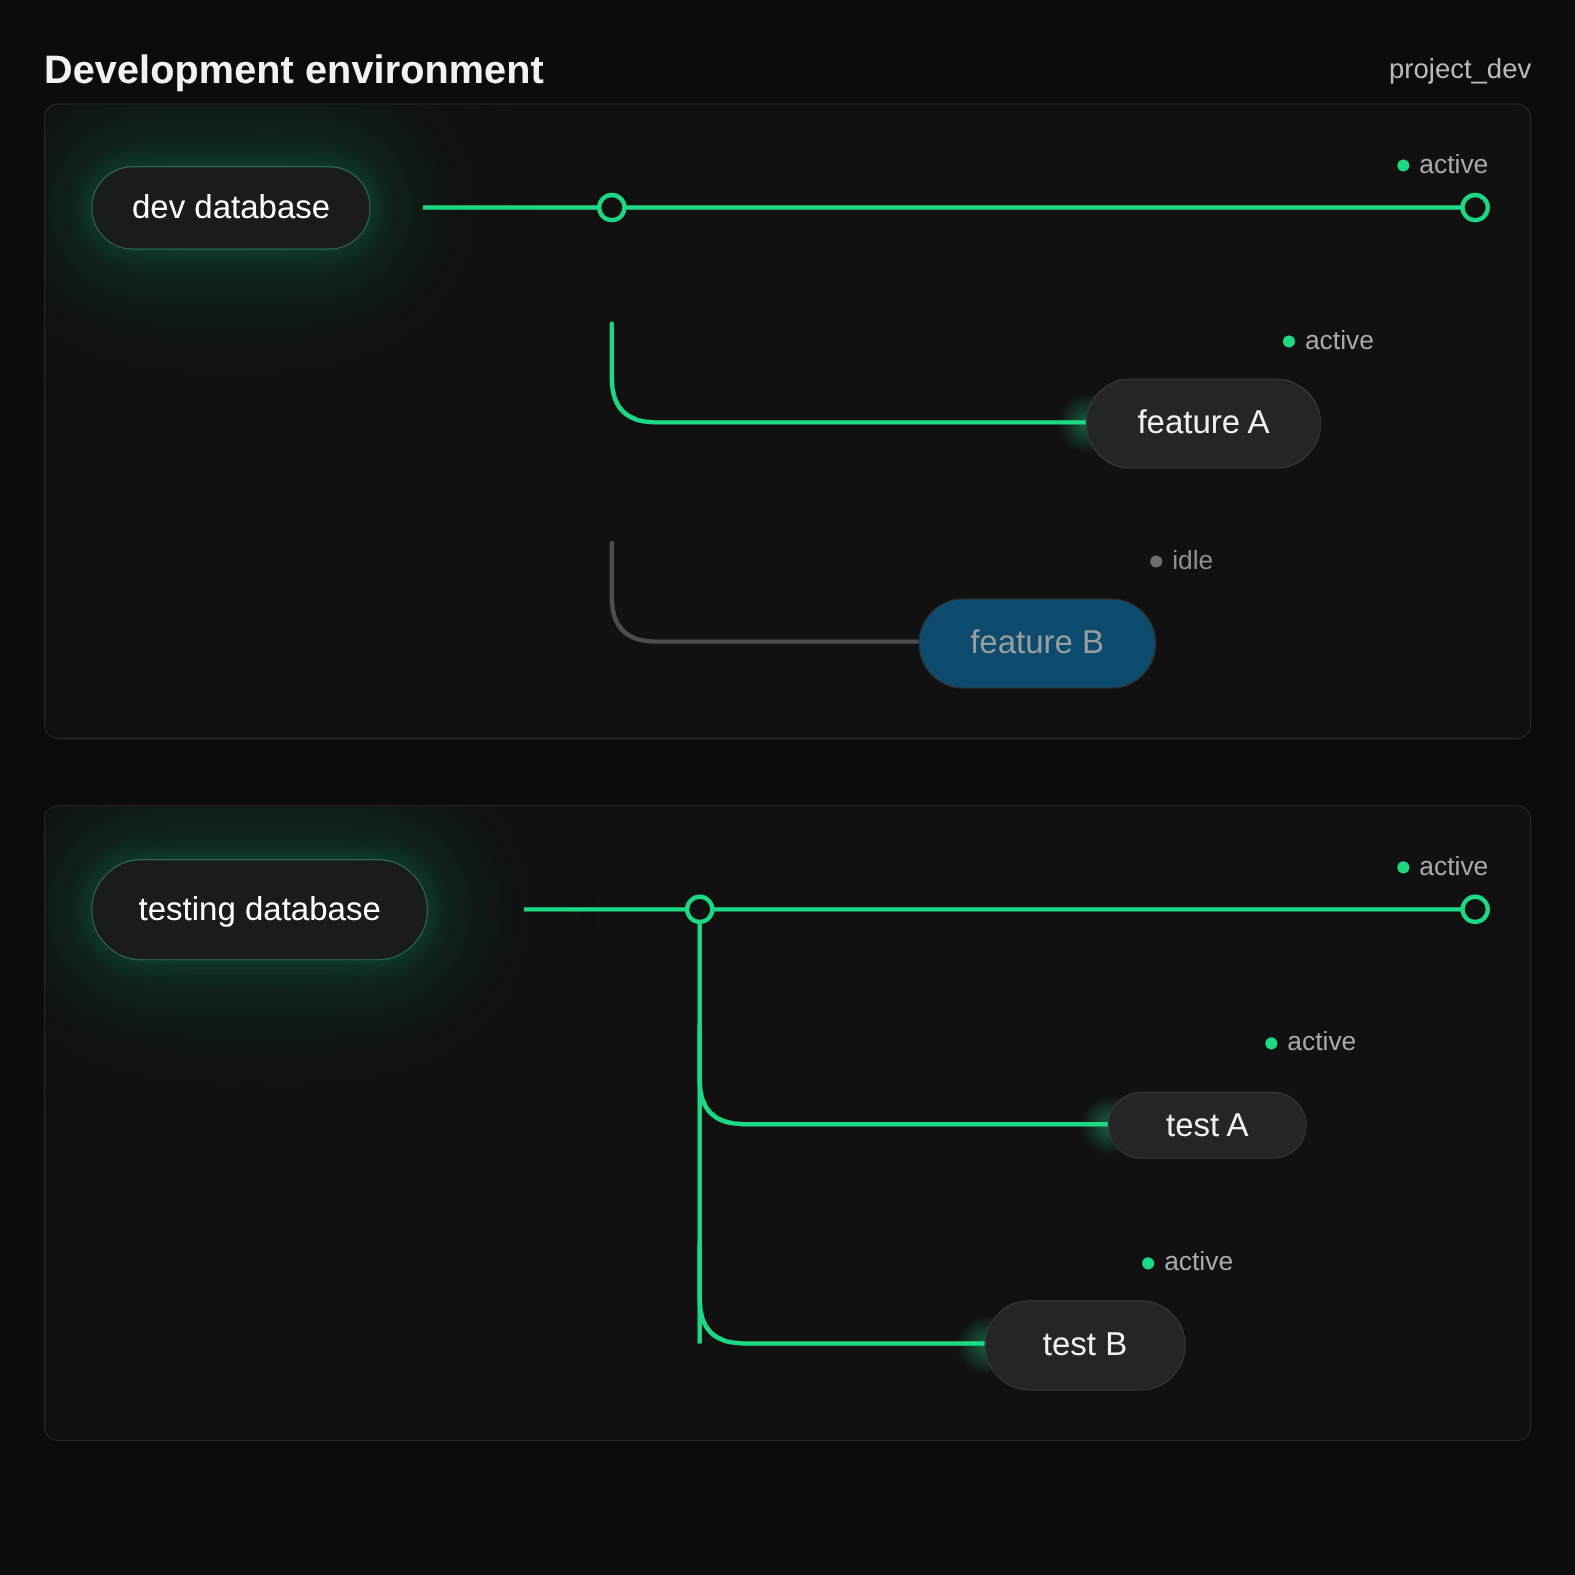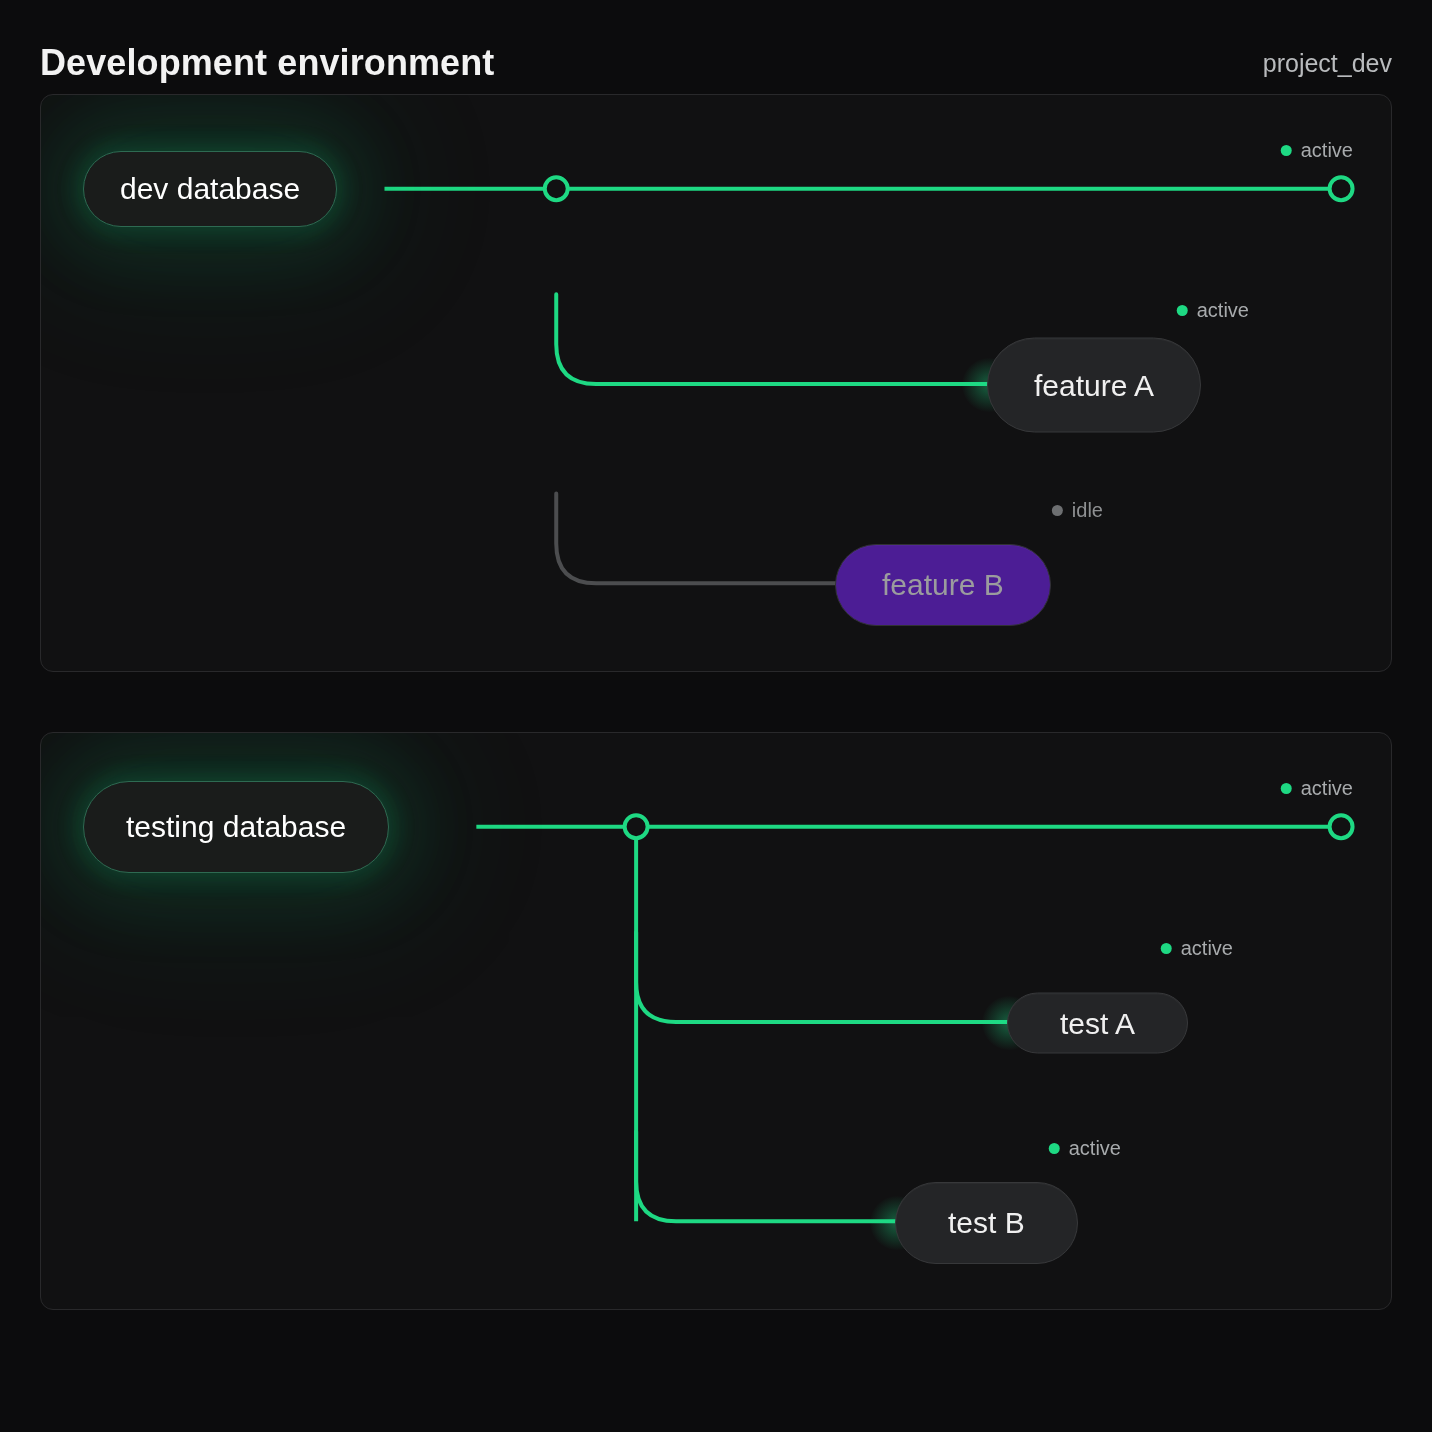--- a/index.html
+++ b/index.html
@@ -103,21 +103,21 @@
   
   .node.leaf {
     background: #242527;
     border: 1px solid #37383a;
     box-shadow: 0 1px 0 rgba(255,255,255,0.03) inset;
   }
   .node.leaf .node-label { color: #f0f0f0; }
 
   
   .node.leaf.idle {
-    background: #4c1d95;
+    background: #0c4a6e;
     border: 1px solid #313234;
   }
   .node.leaf.idle .node-label { color: #9b9c9e; }
 
   
   .leafglow {
     position: absolute;
     width: 54px;
     height: 54px;
     border-radius: 50%;
@@ -138,21 +138,21 @@
     transform: translate(-100%, -50%);
     white-space: nowrap;
   }
   .status .dot {
     width: 11px;
     height: 11px;
     border-radius: 50%;
     flex: 0 0 auto;
   }
   .status .txt {
-    font-size: 20px;
+    font-size: 24px;
     line-height: 1;
   }
   .status.active .dot { background: #1ed983; }
   .status.active .txt { color: #a8abad; }
   .status.idle  .dot { background: #6d6f71; }
   .status.idle  .txt { color: #8e9092; }
 </style>
 </head>
 <body>
 
@@ -203,21 +203,21 @@
 
         <div class="node source" style="left:42px; top:94px; height:76px; padding:0 36px;">
           <span class="node-label">dev database</span>
         </div>
 
         <div class="status active" style="left:1312px; top:55px;">
           <span class="dot"></span>
           <span class="txt">active</span>
         </div>
 
-        <div class="node leaf" style="left:946px; top:290px; height:95px; padding:0 46px;">
+        <div class="node leaf" style="left:946px; top:290px; height:82px; padding:0 46px;">
           <span class="node-label">feature A</span>
         </div>
         <div class="status active" style="left:1208px; top:215px;">
           <span class="dot"></span>
           <span class="txt">active</span>
         </div>
 
         <div class="node leaf idle" style="left:794px; top:490px; height:82px; padding:0 46px;">
           <span class="node-label">feature B</span>
         </div>

